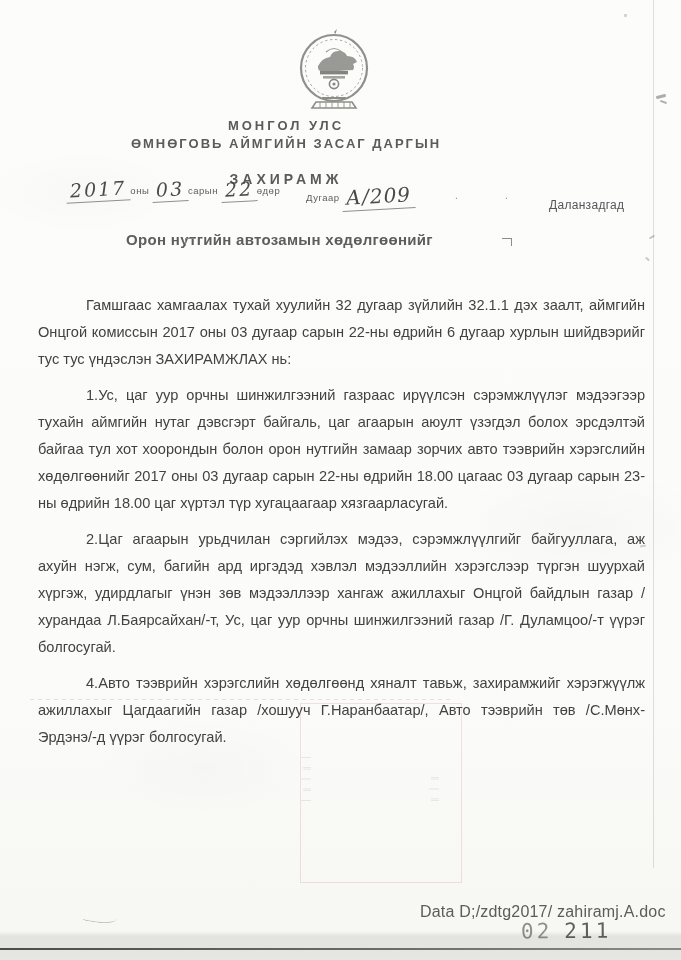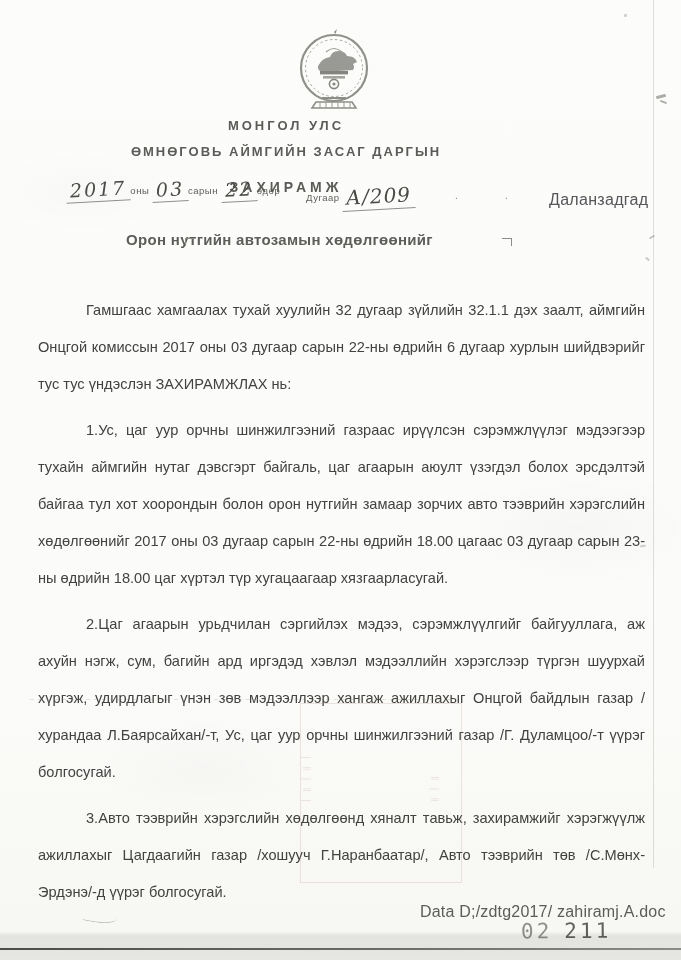--- a/index.html
+++ b/index.html
@@ -31,50 +31,50 @@
     background:linear-gradient(90deg,#4c4c4a,#6a6a66 55%,#8a8a86);
   }
   .speck{position:absolute;background:#6b6b66;border-radius:1px;opacity:.55;}
 
   
   .emblem{position:absolute;left:296px;top:28px;width:78px;height:92px;}
 
   
   .header{position:absolute;left:0;top:118px;width:572px;text-align:center;color:#5b5b58;}
   .header .l1{font-size:13px;letter-spacing:3px;font-weight:bold;}
-  .header .l2{font-size:13px;letter-spacing:2px;font-weight:bold;margin-top:11px;}
+  .header .l2{font-size:13px;letter-spacing:2px;font-weight:bold;margin-top:3px;}
   .header .l3{font-size:14px;letter-spacing:4px;font-weight:bold;margin-top:20px;}
 
   
   .dateline{position:absolute;left:0;top:176px;width:681px;height:34px;font-size:9.5px;color:#5e5e5a;}
   .hand{
     font-family:"DejaVu Serif",serif;font-style:italic;color:#4a4a46;
     display:inline-block;transform:rotate(-3deg);
   }
   .dl-left{position:absolute;left:66px;top:2px;white-space:nowrap;}
   .dl-left .hand{font-size:19px;letter-spacing:2px;}
   .u{border-bottom:1px solid #8f8f8a;padding:0 4px 1px 4px;display:inline-block;}
   .dl-label{position:relative;top:-2px;letter-spacing:.5px;}
   .dl-number{position:absolute;left:306px;top:8px;white-space:nowrap;}
   .dl-number .hand{font-size:20px;letter-spacing:1px;}
-  .dl-place{position:absolute;left:549px;top:15px;font-size:16px;color:#55555a;letter-spacing:.3px;text-align:right;}
+  .dl-place{position:absolute;left:549px;top:22px;font-size:12px;color:#55555a;letter-spacing:.3px;text-align:right;}
   .dl-dots{position:absolute;top:14px;color:#8a8a86;font-size:10px;}
 
   
   .title{position:absolute;left:0;top:231px;width:559px;text-align:center;color:#636360;}
   .title .t1{font-size:15px;font-weight:bold;letter-spacing:.3px;color:#5d5d5a;}
   .title .t2{font-size:14.5px;margin-top:6px;color:#6c6c68;}
   .corner{position:absolute;width:9px;height:7px;border-top:1.5px solid #8d8d88;}
   .corner.left{left:185px;top:7px;border-left:1.5px solid #8d8d88;}
   .corner.right{left:502px;top:7px;border-right:1.5px solid #8d8d88;}
 
   
   .body-text{
     position:absolute;left:38px;top:292px;width:607px;
-    font-size:14.6px;line-height:37px;text-align:justify;color:#424240;
+    font-size:14.6px;line-height:27px;text-align:justify;color:#424240;
   }
   .body-text p{margin:0 0 9px 0;text-indent:48px;}
 
   
   .sig-row{position:absolute;left:0;top:748px;width:681px;height:60px;}
   .sig-title{position:absolute;left:150px;top:10px;font-size:14px;letter-spacing:1px;color:#59595c;white-space:nowrap;}
   .sig-name{position:absolute;left:427px;top:10px;font-size:14px;letter-spacing:1px;color:#4d4d50;white-space:nowrap;}
   .sig-scribble{position:absolute;left:310px;top:-32px;}
 
   
@@ -158,21 +158,21 @@
   <div class="title">
     <div class="corner left"></div>
     <div class="corner right"></div>
     <div class="t1">Орон нутгийн автозамын хөдөлгөөнийг</div>
   </div>
 
   <div class="body-text">
     <p>Гамшгаас хамгаалах тухай хуулийн 32 дугаар зүйлийн 32.1.1 дэх заалт, аймгийн Онцгой комиссын 2017 оны 03 дугаар сарын 22-ны өдрийн 6 дугаар хурлын шийдвэрийг тус тус үндэслэн ЗАХИРАМЖЛАХ нь:</p>
     <p>1.Ус, цаг уур орчны шинжилгээний газраас ирүүлсэн сэрэмжлүүлэг мэдээгээр тухайн аймгийн нутаг дэвсгэрт байгаль, цаг агаарын аюулт үзэгдэл болох эрсдэлтэй байгаа тул хот хоорондын болон орон нутгийн замаар зорчих авто тээврийн хэрэгслийн хөдөлгөөнийг 2017 оны 03 дугаар сарын 22-ны өдрийн 18.00 цагаас 03 дугаар сарын 23-ны өдрийн 18.00 цаг хүртэл түр хугацаагаар хязгаарласугай.</p>
     <p>2.Цаг агаарын урьдчилан сэргийлэх мэдээ, сэрэмжлүүлгийг байгууллага, аж ахуйн нэгж, сум, багийн ард иргэдэд хэвлэл мэдээллийн хэрэгслээр түргэн шуурхай хүргэж, удирдлагыг үнэн зөв мэдээллээр хангаж ажиллахыг Онцгой байдлын газар /хурандаа Л.Баярсайхан/-т, Ус, цаг уур орчны шинжилгээний газар /Г. Дуламцоо/-т үүрэг болгосугай.</p>
-    <p>3.Авто тээврийн хэрэгслийн хөдөлгөөнд хяналт тавьж, захирамжийг хэрэгжүүлж ажиллахыг Цагдаагийн газар /хошууч Г.Наранбаатар/, Авто тээврийн төв /С.Мөнх-Эрдэнэ/-д үүрэг болгосугай.</p>
+    <p>4.Авто тээврийн хэрэгслийн хөдөлгөөнд хяналт тавьж, захирамжийг хэрэгжүүлж ажиллахыг Цагдаагийн газар /хошууч Г.Наранбаатар/, Авто тээврийн төв /С.Мөнх-Эрдэнэ/-д үүрэг болгосугай.</p>
   </div>
 
   <div class="ghost-line"></div>
   <div class="ghost-stamp">
     <span class="g1">| ‖ | ‖ |</span>
     <span class="g2">‖ | ‖</span>
   </div>
 
 
   <div class="file-path">Data D;/zdtg2017/ zahiramj.A.doc</div>

